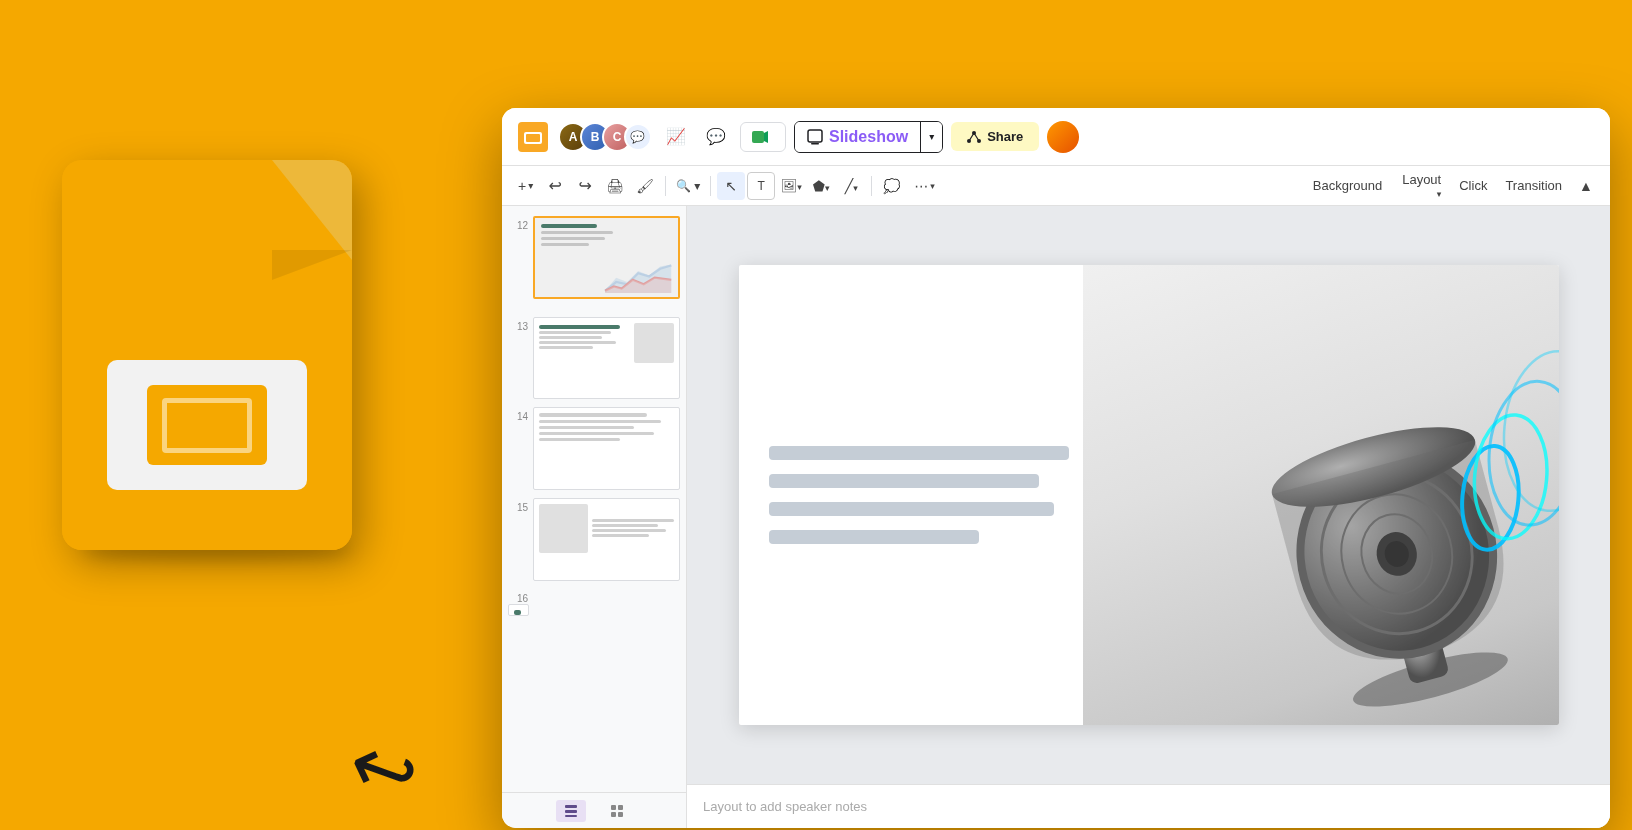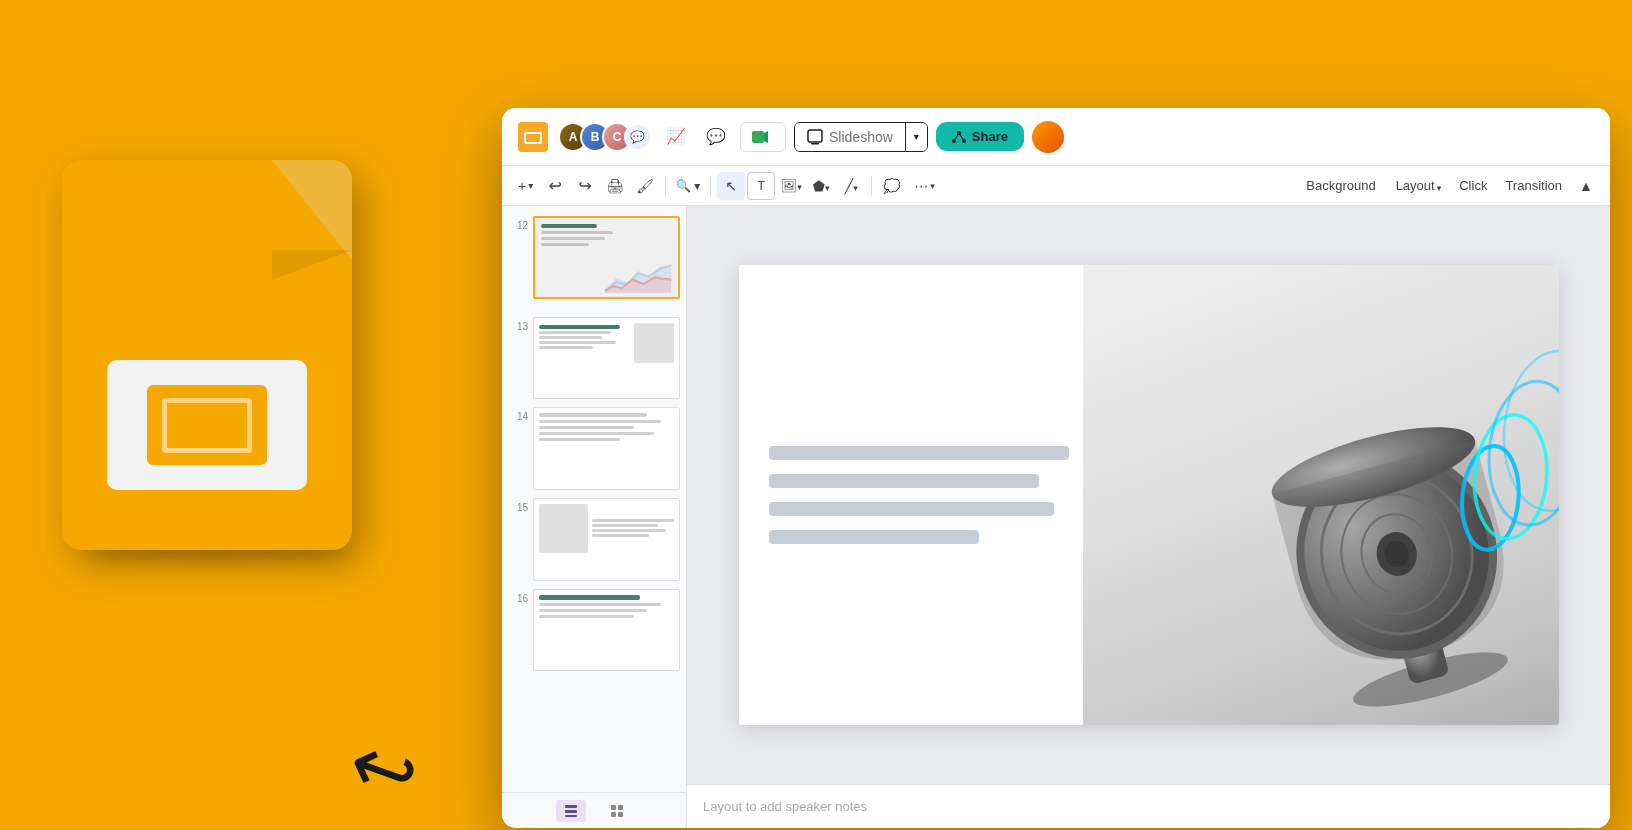--- a/index.html
+++ b/index.html
@@ -68,31 +68,31 @@
 
       <button style="display:flex;align-items:center;gap:6px;padding:5px 10px;background:#fff;border:1px solid #dadce0;border-radius:6px;cursor:pointer;font-size:12px;color:#444;">
         <svg width="18" height="18" viewBox="0 0 18 18">
           <rect width="12" height="12" x="1" y="3" rx="2" fill="#34A853"></rect>
           <polygon points="13,5 17,3 17,15 13,13" fill="#0F9D58"></polygon>
         </svg>
         <span style="color:#444;font-size:12px;"></span>
       </button>
 
       <div style="display:flex;border:1.5px solid #202124;border-radius:6px;overflow:hidden;">
-        <button style="padding:6px 12px;background:#fff;font-size:14px;font-weight:400;color:#737373;cursor:pointer;border:none;display:flex;align-items:center;gap:6px;">
+        <button style="padding:6px 12px;background:#fff;font-size:16px;font-weight:700;color:#8b5cf6;cursor:pointer;border:none;display:flex;align-items:center;gap:6px;">
           <svg width="16" height="16" viewBox="0 0 16 16">
             <rect x="1" y="1" width="14" height="12" rx="2" fill="none" stroke="#202124" stroke-width="1.5"></rect>
             <rect x="4" y="14" width="8" height="1.5" rx="0.75" fill="#202124"></rect>
           </svg>
           <span>Slideshow</span>
         </button>
         <button style="padding:6px 8px;background:#fff;border-left:1.5px solid #202124;border-top:none;border-right:none;border-bottom:none;cursor:pointer;font-size:10px;color:#202124;">▾</button>
       </div>
 
-      <button style="display:flex;align-items:center;gap:6px;padding:7px 16px;background:#14b8a6;border:none;border-radius:11px;cursor:pointer;font-size:13px;font-weight:600;color:#202124;">
+      <button style="display:flex;align-items:center;gap:6px;padding:7px 16px;background:#fef9c3;border:none;border-radius:6px;cursor:pointer;font-size:13px;font-weight:600;color:#202124;">
         <svg width="14" height="14" viewBox="0 0 14 14">
           <circle cx="7" cy="3" r="2" fill="#202124"></circle>
           <circle cx="2" cy="11" r="2" fill="#202124"></circle>
           <circle cx="12" cy="11" r="2" fill="#202124"></circle>
           <line x1="7" y1="3" x2="2" y2="11" stroke="#202124" stroke-width="1.2"></line>
           <line x1="7" y1="3" x2="12" y2="11" stroke="#202124" stroke-width="1.2"></line>
         </svg>
         <span>Share</span>
       </button>
 
@@ -131,21 +131,21 @@
     <button style="width:28px;height:28px;border-radius:4px;border:none;background:transparent;cursor:pointer;font-size:14px;color:#444;">╱<span style="font-size:9px;">▾</span></button>
 
     <div style="width:1px;height:20px;background:#dadce0;margin:0 4px;"></div>
 
     <button style="width:28px;height:28px;border-radius:4px;border:none;background:transparent;cursor:pointer;font-size:14px;color:#444;">💭</button>
 
     <button style="height:28px;padding:0 6px;border-radius:4px;border:none;background:transparent;cursor:pointer;font-size:14px;color:#444;display:flex;align-items:center;gap:2px;">⋯<span style="font-size:9px;">▾</span></button>
 
     <div style="margin-left:auto;display:flex;align-items:center;gap:2px;">
       <button style="padding:4px 10px;border-radius:4px;border:none;background:transparent;cursor:pointer;font-size:13px;color:#444;">Background</button>
-      <button style="padding:4px 8px;border-radius:4px;border:none;background:transparent;cursor:pointer;font-size:13px;color:#444;display:flex;align-items:flex-end;gap:2px;">
+      <button style="padding:4px 8px;border-radius:4px;border:none;background:transparent;cursor:pointer;font-size:13px;color:#444;display:flex;align-items:flex-end;gap:2px;flex-direction:column;">
         <span>Layout</span>
           <span style="font-size:9px;">▾</span>
       </button>
       <button style="padding:4px 8px;border-radius:4px;border:none;background:transparent;cursor:pointer;font-size:13px;color:#444;">Click</button>
       <button style="padding:4px 8px;border-radius:4px;border:none;background:transparent;cursor:pointer;font-size:13px;color:#444;">Transition</button>
       <button style="width:28px;height:28px;border-radius:4px;border:none;background:transparent;cursor:pointer;font-size:14px;color:#444;">▲</button>
     </div>
   </div>
 
   <div style="display:flex;flex:1;overflow:hidden;">
@@ -213,21 +213,21 @@
               <div style="flex:1;display:flex;flex-direction:column;gap:2px;">
                 <div style="height:3px;width:100%;background:#d0d0d0;border-radius:2px;"></div>
                 <div style="height:3px;width:80%;background:#d0d0d0;border-radius:2px;"></div>
                 <div style="height:3px;width:90%;background:#d0d0d0;border-radius:2px;"></div>
                 <div style="height:3px;width:70%;background:#d0d0d0;border-radius:2px;"></div>
               </div>
             </div>
           </div>
         </div>
 
-        <div style="display:flex;align-items:flex-start;padding:4px 6px;cursor:pointer;">
+        <div style="display:flex;align-items:flex-start;padding:4px 6px;cursor:pointer;flex-direction:column;">
           <span style="font-size:10px;color:#888;width:20px;text-align:right;margin-right:5px;padding-top:4px;flex-shrink:0;">16</span>
           <div style="flex:1;aspect-ratio:16/9;background:#fff;border:1.5px solid #dadce0;border-radius:2px;overflow:hidden;position:relative;padding:5px;">
             <div style="display:flex;flex-direction:column;gap:3px;">
               <div style="height:5px;width:75%;background:#4a7a6a;border-radius:2px;"></div>
               <div style="height:3px;width:90%;background:#d0d0d0;border-radius:2px;"></div>
               <div style="height:3px;width:80%;background:#d0d0d0;border-radius:2px;"></div>
               <div style="height:3px;width:70%;background:#d0d0d0;border-radius:2px;"></div>
             </div>
           </div>
         </div>

